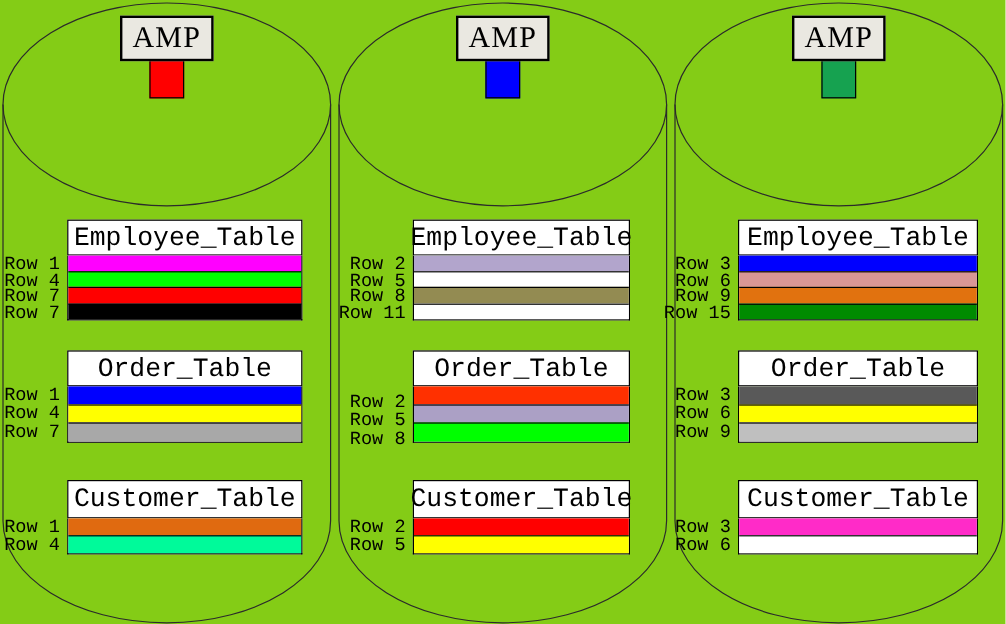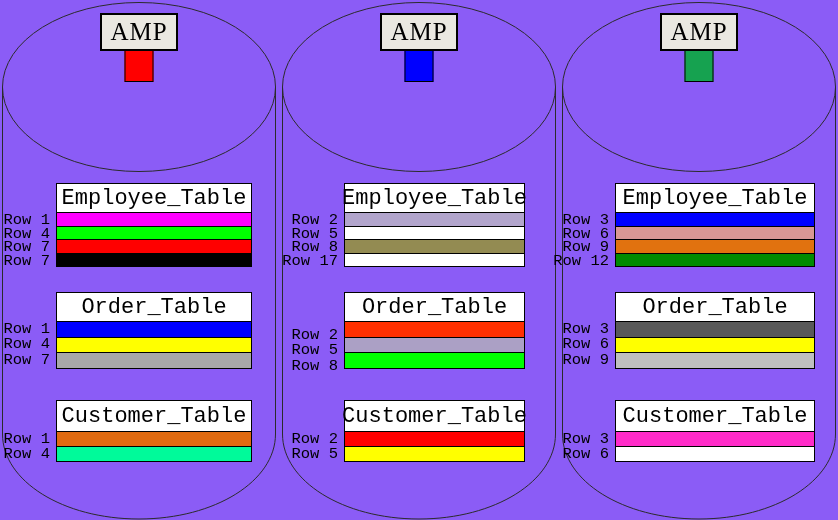--- a/index.html
+++ b/index.html
@@ -1,16 +1,16 @@
 <!DOCTYPE html>
 <html><head>
 <meta charset="utf-8">
 <style>
   html,body{margin:0;padding:0;background:#fff;}
-  #canvas{position:relative;width:838px;height:520px;background:#8b5cf6;overflow:hidden;
+  #canvas{position:relative;width:838px;height:520px;background:#84cc16;overflow:hidden;
           font-family:"Liberation Serif","DejaVu Serif",serif;color:#000;}
   .cyl{position:absolute;top:0;width:276px;height:520px;}
   #c0{left:1px}#c1{left:281px}#c2{left:561px}
   .cyl svg{position:absolute;left:0;top:0;width:276px;height:520px;}
   .ampbox{position:absolute;top:13px;left:50%;transform:translateX(-50%);
           width:78px;height:38px;border:2px solid #000;box-sizing:border-box;
           display:flex;align-items:center;justify-content:center;
           font-size:25px;letter-spacing:1px;z-index:3;}
   .chip{position:absolute;top:50px;left:50%;transform:translateX(-50%);
         width:29px;height:32px;border:1px solid #000;box-sizing:border-box;z-index:2;}
@@ -103,21 +103,21 @@
       <div class="hdr">Employee_Table</div>
       <div class="rows">
         <div class="bar" style="background-color: rgb(178, 165, 204);"></div>
         <div class="bar" style="background-color: rgb(255, 255, 255);"></div>
         <div class="bar" style="background-color: rgb(147, 139, 82);"></div>
         <div class="bar" style="background-color: rgb(255, 255, 255);"></div>
       </div>
       <div class="lbl r0">Row 2</div>
       <div class="lbl r1">Row 5</div>
       <div class="lbl r2">Row 8</div>
-      <div class="lbl r3">Row 17</div>
+      <div class="lbl r3">Row 11</div>
     </div>
 
     <div class="tbl t-ord">
       <div class="hdr">Order_Table</div>
       <div class="rows">
         <div class="bar" style="background-color: rgb(255, 48, 0);"></div>
         <div class="bar" style="background-color: rgb(171, 160, 197);"></div>
         <div class="bar" style="background-color: rgb(0, 255, 0);"></div>
       </div>
       <div class="lbl r0">Row 2</div>
@@ -150,21 +150,21 @@
       <div class="hdr">Employee_Table</div>
       <div class="rows">
         <div class="bar" style="background-color: rgb(0, 0, 255);"></div>
         <div class="bar" style="background-color: rgb(217, 151, 149);"></div>
         <div class="bar" style="background-color: rgb(225, 114, 15);"></div>
         <div class="bar" style="background-color: rgb(0, 139, 0);"></div>
       </div>
       <div class="lbl r0">Row 3</div>
       <div class="lbl r1">Row 6</div>
       <div class="lbl r2">Row 9</div>
-      <div class="lbl r3">Row 12</div>
+      <div class="lbl r3">Row 15</div>
     </div>
 
     <div class="tbl t-ord">
       <div class="hdr">Order_Table</div>
       <div class="rows">
         <div class="bar" style="background-color: rgb(89, 89, 89);"></div>
         <div class="bar" style="background-color: rgb(255, 255, 0);"></div>
         <div class="bar" style="background-color: rgb(191, 191, 191);"></div>
       </div>
       <div class="lbl r0">Row 3</div>

